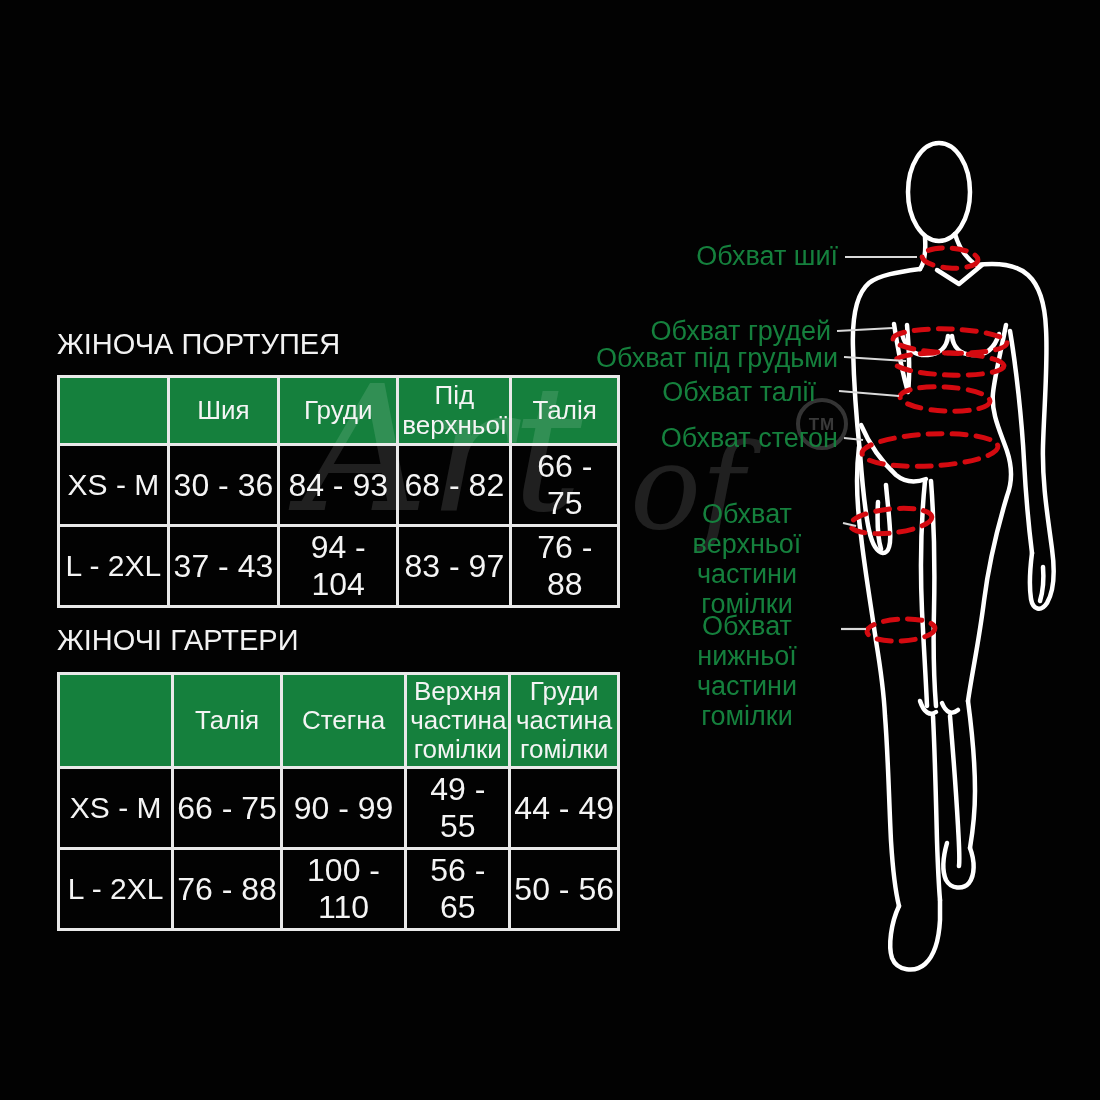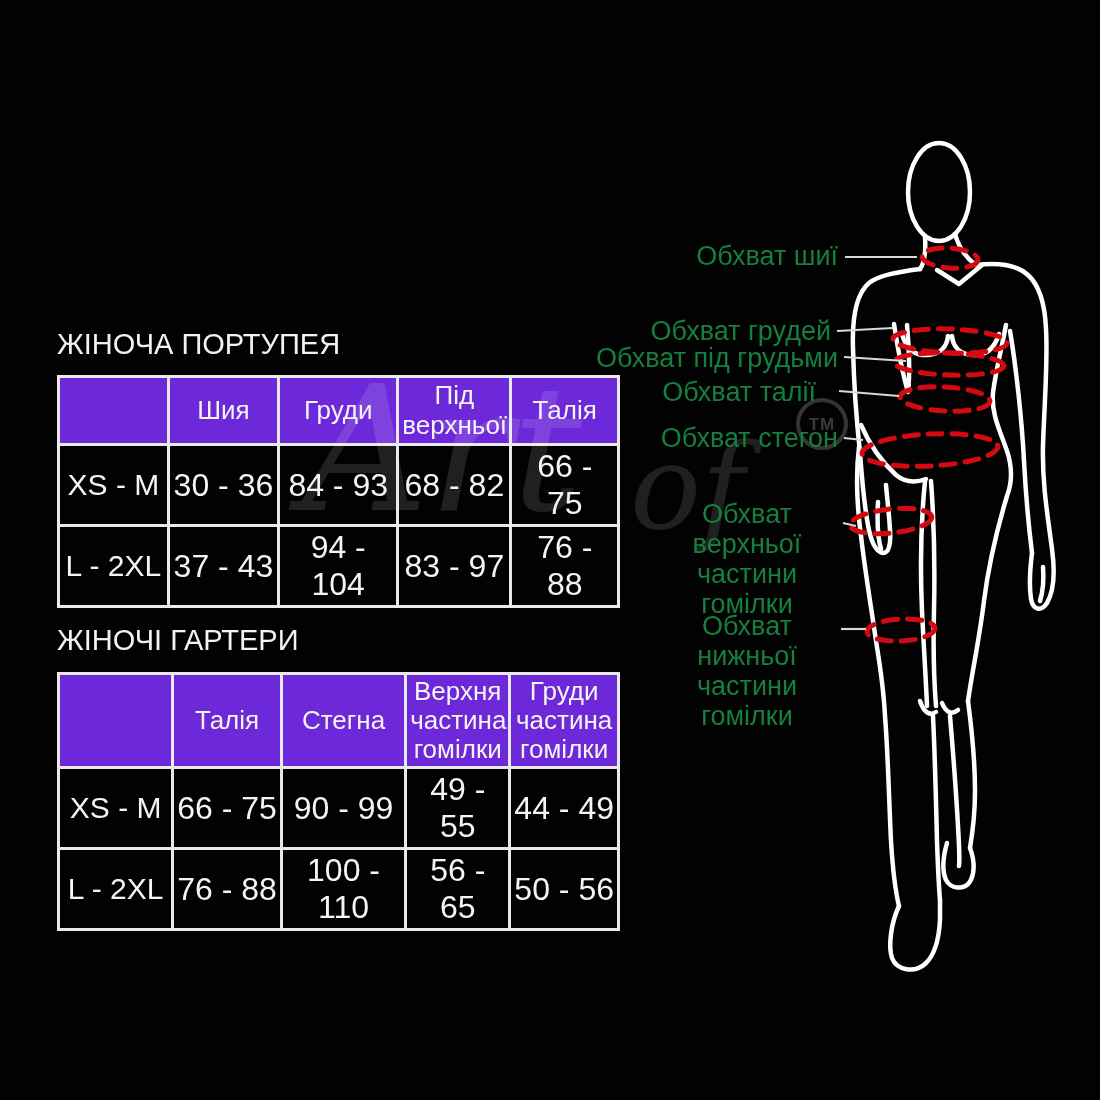--- a/index.html
+++ b/index.html
@@ -24,21 +24,21 @@
     position:absolute;left:57px;width:563px;border-collapse:collapse;
     table-layout:fixed;z-index:3;color:#f4f4f4;
   }
   .table-1{top:375px;}
   .table-2{top:672px;}
   .size-table th,.size-table td{
     border:3px solid #e9e9e9;text-align:center;vertical-align:middle;
     padding:2px 3px;overflow:hidden;
   }
   .size-table thead th{
-    background:#6d28d9;font-weight:400;font-size:26px;line-height:1.12;
+    background:#15803d;font-weight:400;font-size:26px;line-height:1.12;
   }
   .table-1 thead tr{height:68px;}
   .table-1 tbody tr{height:68px;}
   .table-2 thead tr{height:72px;}
   .table-2 tbody tr{height:66px;}
   .size-table tbody td{font-size:32px;background:transparent;}
   .size-table tbody td.row-label{font-size:30px;}
   
   .wm{position:absolute;z-index:4;pointer-events:none;line-height:1;
       font-family:"DejaVu Serif",serif;font-style:italic;color:rgba(255,255,255,0.12);}

